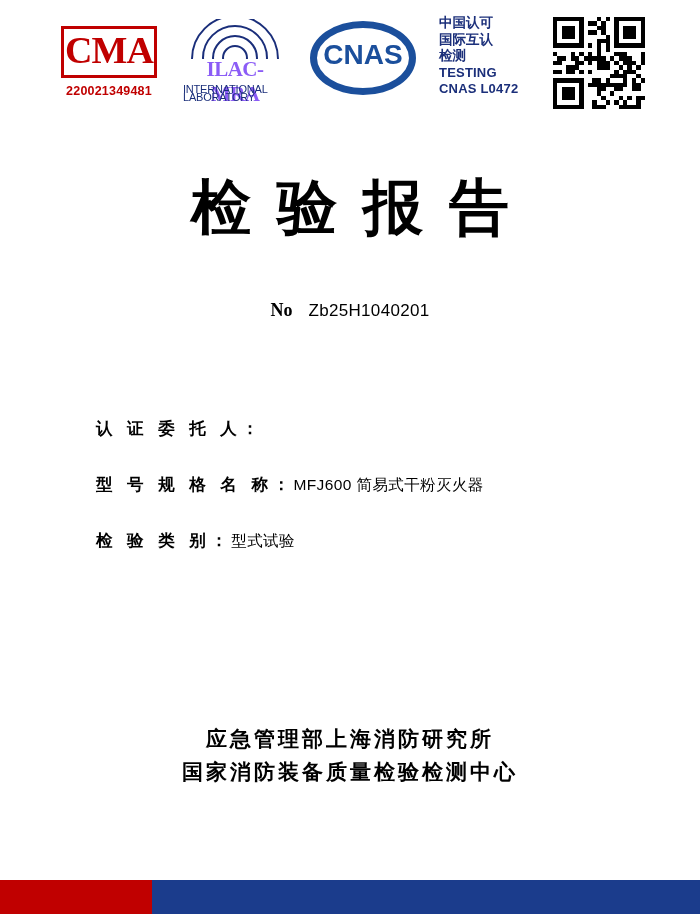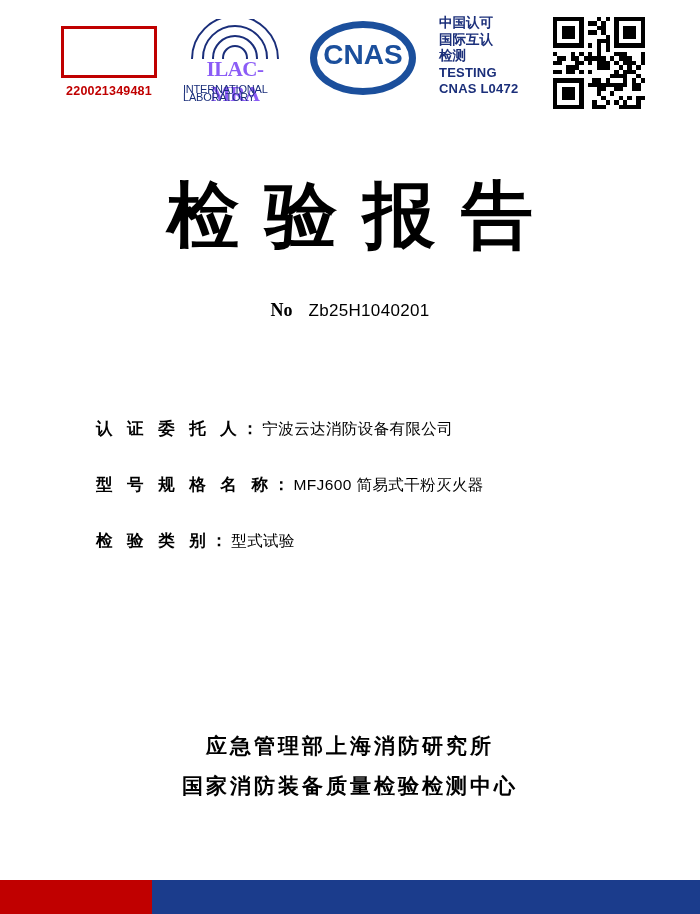--- a/index.html
+++ b/index.html
@@ -185,21 +185,21 @@
 
   
   .doc-title {
     position: absolute;
     top: 168px;
     left: 0;
     width: 700px;
     text-align: center;
     font-family: "Liberation Serif", serif;
     font-weight: bold;
-    font-size: 72px;
+    font-size: 60px;
     letter-spacing: 26px;
     text-indent: 26px;
     color: #000000;
   }
 
   
   .report-no {
     position: absolute;
     top: 300px;
     left: 0;
@@ -259,21 +259,20 @@
     left: 0;
     width: 700px;
     text-align: center;
   }
   .issuer div {
     font-weight: bold;
     font-size: 21px;
     letter-spacing: 3px;
     line-height: 33px;
     color: #000000;
-    margin-top: 7px;
   }
 
   
   .bottom-bar {
     position: absolute;
     left: 0;
     bottom: 0;
     width: 700px;
     height: 34px;
     display: flex;
@@ -281,20 +280,21 @@
   .bar-red { width: 152px; height: 34px; background: #c00000; }
   .bar-blue { flex: 1; height: 34px; background: #1b3c8c; }
 </style>
 </head>
 <body>
 
 <div class="logo-row">
 
   <div class="cma-logo">
     <div class="cma-box"></div>
+    <div class="cma-text">CMA</div>
     <div class="cma-num">220021349481</div>
   </div>
 
   <div class="ilac-logo">
     <div class="ilac-arcs">
       <span></span>
         <span></span>
         <span></span>
         <span></span>
       <div class="ilac-mask"></div>
@@ -764,21 +764,20 @@
 <div class="doc-title">检验报告</div>
 
 <div class="report-no">
   <span class="no-label">No</span><span class="no-value">Zb25H1040201</span>
 </div>
 
 <div class="fields">
   <div class="field-row">
     <span class="field-label">认 证 委 托 人</span>
     <span class="field-colon">：</span>
-    <span class="field-value">宁波云达消防设备有限公司</span>
   </div>
   <div class="field-row">
     <span class="field-label">型 号 规 格 名 称</span>
     <span class="field-colon">：</span>
     <span class="field-value">MFJ600 简易式干粉灭火器</span>
   </div>
   <div class="field-row">
     <span class="field-label">检 验 类 别</span>
     <span class="field-colon">：</span>
     <span class="field-value">型式试验</span>

